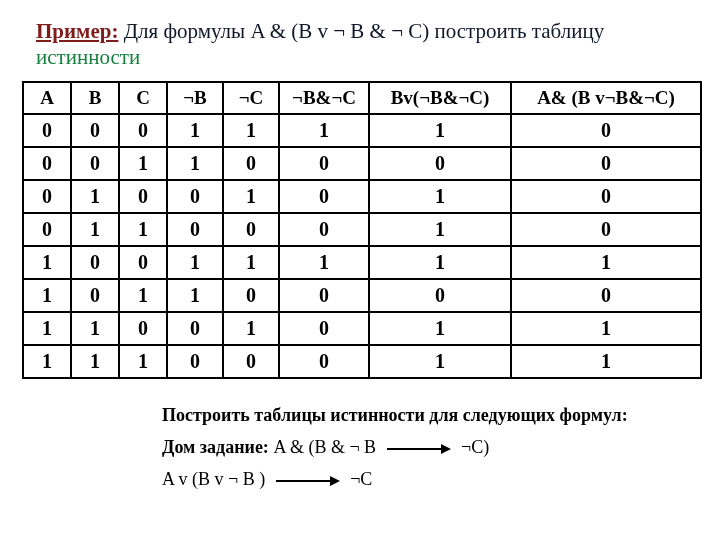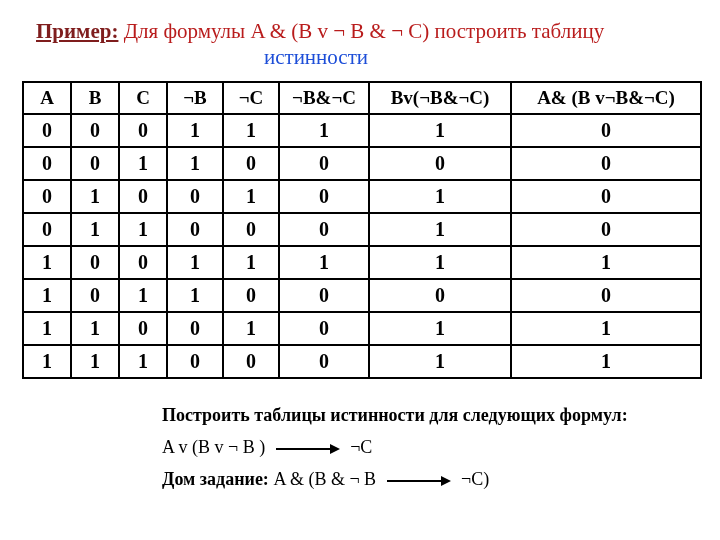--- a/index.html
+++ b/index.html
@@ -26,25 +26,24 @@
   }
   .title-line1 {
     white-space: nowrap;
   }
   .title-example {
     color: #7f1d1d; 
     font-weight: bold;
     text-decoration: underline;
   }
   .title-rest {
-    color: #b91c1c;
+    color: #0f172a;
   }
   .title-line2 {
-    color: #1d4ed8;
-    text-align: center;
+    color: #15803d;
     width: 560px;
   }
 
   table.truth {
     border-collapse: collapse;
     width: 678px;
     margin: 0 auto;
     table-layout: fixed;
   }
   table.truth th,
@@ -229,25 +228,25 @@
         <td>0</td>
         <td>1</td>
         <td>1</td>
       </tr>
     </tbody>
   </table>
 
   <div class="tasks">
     <div class="heading">Построить таблицы истинности для следующих формул:</div>
     <div class="formula-line">
-      <span>A v (B v ¬ B )</span>
-      <span class="arrow"></span>
-      <span>¬C</span>
-    </div>
-    <div class="formula-line">
       <span class="hw-label">Дом задание:</span>
       <span> A &amp; (B &amp; ¬ B</span>
       <span class="arrow"></span>
       <span>¬C)</span>
     </div>
+    <div class="formula-line">
+      <span>A v (B v ¬ B )</span>
+      <span class="arrow"></span>
+      <span>¬C</span>
+    </div>
   </div>
 
 </div>
 
 </body></html>

